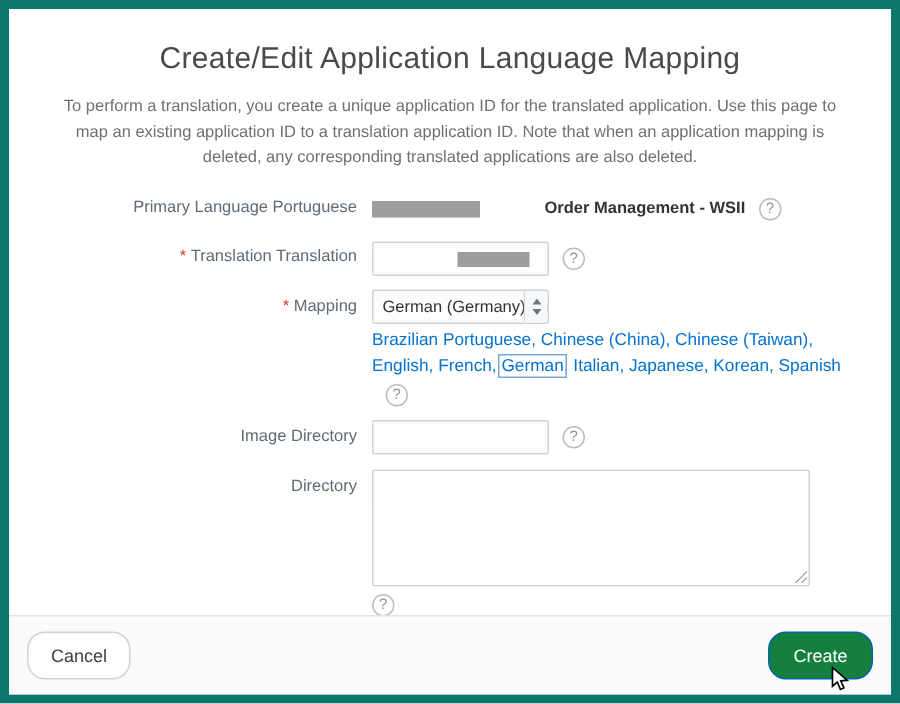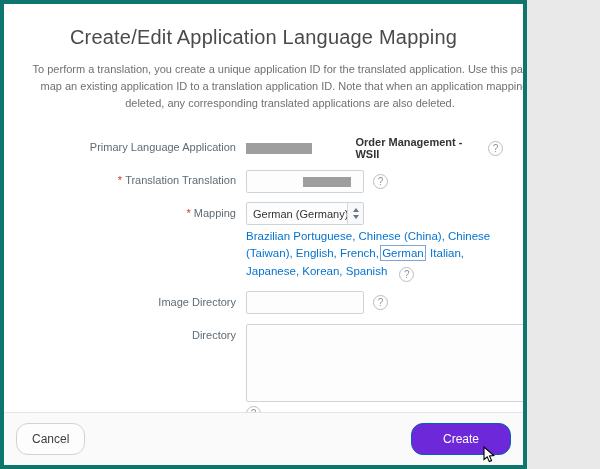--- a/index.html
+++ b/index.html
@@ -1,30 +1,30 @@
 <!DOCTYPE html>
 <html><head>
 <meta charset="utf-8">
 <style>
   * { box-sizing: border-box; margin: 0; padding: 0; }
   html,body { background:#e9e9e9; }
   body { font-family: "Liberation Sans", sans-serif; }
   .dialog {
-    width: 527px; height: 469px; background: #fff;
-    border: 4px solid #0f766e; position: relative; overflow: hidden;
+    width: 600px; height: 469px; background: #fff;
+    border: 6px solid #0f766e; position: relative; overflow: hidden;
     margin: 0;
   }
   .content { padding: 16px 20px 0 20px; }
   .title {
     font-size: 20px; font-weight: 500; color: #4a4a4a;
     text-align: center; margin: 6px 0 12px 0; letter-spacing: 0.2px;
   }
   .desc {
     font-size: 11px; line-height: 1.55; color: #707070;
-    text-align: center; width: 532px; margin: 0 auto 24px auto;
+    text-align: center; width: 532px; margin: 0 auto 13px auto;
   }
   .form-row {
     display: grid; grid-template-columns: 212px 1fr;
     column-gap: 10px; margin-bottom: 9px; align-items: start;
   }
   .label {
     text-align: right; font-size: 11px; color: #5f6b76; padding-top: 5px;
     white-space: nowrap;
   }
   .req { color: #d0342c; margin-right: 3px; font-size: 11px; }
@@ -103,40 +103,40 @@
     padding: 0 12px;
   }
   .btn {
     font-size: 12px; border-radius: 12px; padding: 8px 15px; cursor: pointer;
     font-family: "Liberation Sans", sans-serif;
   }
   .btn-cancel {
     background: #fdfdfd; border: 1px solid #ccd4da; color: #404040;
   }
   .btn-create {
-    background: #6d28d9; border: 1px solid #0461b3; color: #fff;
-    padding: 8px 31px; position: relative;
+    background: #15803d; border: 1px solid #0461b3; color: #fff;
+    padding: 8px 16px; position: relative;
   }
   .cursor {
     position: absolute; right: 26px; bottom: 1px; width: 16px; height: 18px;
     pointer-events: none; z-index: 5;
   }
 </style>
 </head>
 <body>
 
 <div class="dialog">
   <div class="content">
 
     <h1 class="title">Create/Edit Application Language Mapping</h1>
 
     <p class="desc">To perform a translation, you create a unique application ID for the translated application. Use this page to map an existing application ID to a translation application ID. Note that when an application mapping is deleted, any corresponding translated applications are also deleted.</p>
 
     <div class="form-row">
-      <div class="label">Primary Language Application</div>
+      <div class="label">Primary Language Portuguese</div>
       <div class="field value-line">
         <span class="redacted redact-primary"></span>
         <span class="bold-value">Order Management - WSII</span>
         <span class="help">?</span>
       </div>
     </div>
 
     <div class="form-row">
       <div class="label">
         <span class="req">*</span><span>Translation Translation</span>

